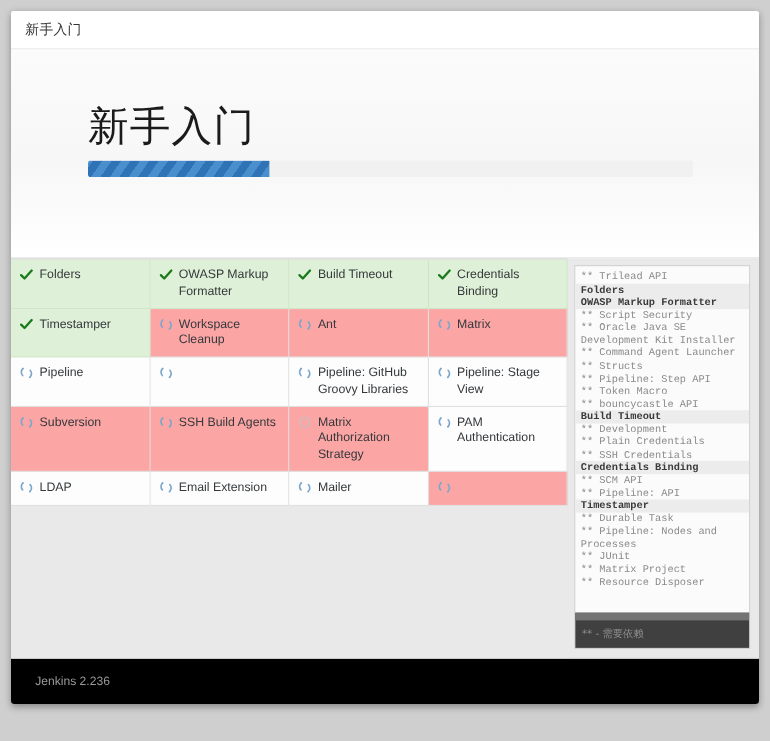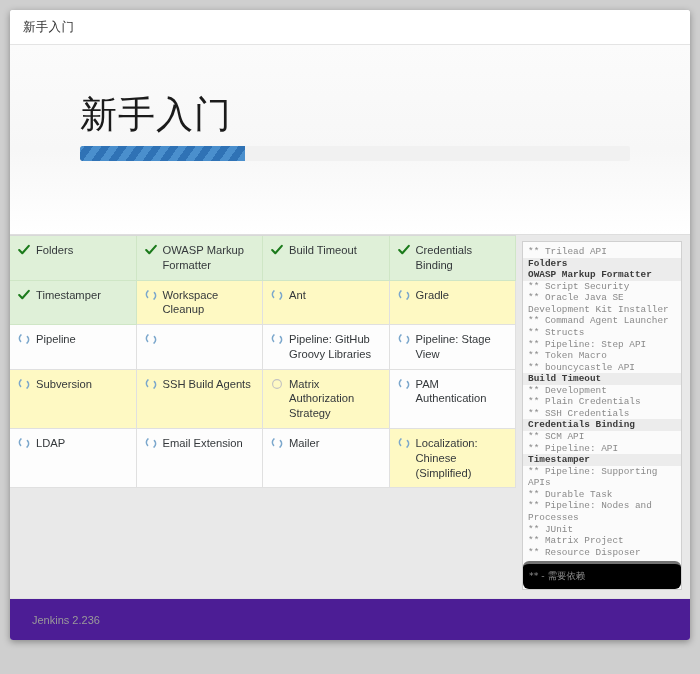--- a/index.html
+++ b/index.html
@@ -107,21 +107,21 @@
     padding: 7px 6px 7px 8px;
     display: flex;
     align-items: flex-start;
     gap: 6px;
     box-sizing: border-box;
     font-size: 11.2px;
     color: #34383b;
     line-height: 1.32;
   }
   .cell.odd  { background: #fdfdfd; justify-content: space-between; }
-  .cell.even { background: #fef9c3; }
+  .cell.even { background: #fca5a5; }
   .cell.done { background: #dff0d8; border-right-color: #cfe6c6; border-bottom-color: #cfe6c6; }
   .cell.empty {
     background: #e9e9e9;
     border-right: none;
     border-bottom: none;
   }
   .cell-label { flex: 1 1 auto; }
   .ico {
     flex: 0 0 12px;
     width: 12px;
@@ -156,33 +156,32 @@
     white-space: normal;
     word-break: break-word;
   }
   .log-line.head {
     color: #3a3a3a;
     font-weight: bold;
     background: #ececec;
   }
   .log-legend {
     flex: 0 0 auto;
-    border-top: 3px solid #737373;
+    border-top: 7px solid #737373;
     padding: 6px 5px 6px 6px;
     font-family: "Liberation Mono", monospace;
     font-size: 9.4px;
     color: #8e8e8e;
-    background: #000000;
-    border-radius: 6px;
+    background: #404040;
   }
   .log-legend .cjk { font-family: "DejaVu Sans", sans-serif; }
   
   .footer {
     flex: 0 0 42px;
-    background: #4c1d95;
+    background: #000000;
     border-top: 1px solid #e2e2e2;
     display: flex;
     align-items: center;
     padding-left: 22px;
     box-sizing: border-box;
   }
   .footer-text {
     font-size: 11px;
     color: #9a9a9a;
   }
@@ -273,21 +272,21 @@
           </div>
           <div class="cell even">
             <span class="ico">
               <svg width="12" height="12" viewBox="0 0 12 12">
                 <path d="M3.0 2.0 A4.3 4.3 0 0 0 2.6 8.4" fill="none" stroke="#7ba7cc" stroke-width="1.5" stroke-linecap="round"></path>
                 <path d="M9.0 10.0 A4.3 4.3 0 0 0 9.4 3.6" fill="none" stroke="#7ba7cc" stroke-width="1.5" stroke-linecap="round"></path>
                 <path d="M2.2 1.2 L3.4 2.3 L2.0 3.0 Z" fill="#7ba7cc"></path>
                 <path d="M9.8 10.8 L8.6 9.7 L10.0 9.0 Z" fill="#7ba7cc"></path>
               </svg>
             </span>
-            <span class="cell-label">Gradle</span>
+            <span class="cell-label">Matrix</span>
           </div>
           <div class="cell odd">
             <span class="ico">
               <svg width="12" height="12" viewBox="0 0 12 12">
                 <path d="M3.0 2.0 A4.3 4.3 0 0 0 2.6 8.4" fill="none" stroke="#7ba7cc" stroke-width="1.5" stroke-linecap="round"></path>
                 <path d="M9.0 10.0 A4.3 4.3 0 0 0 9.4 3.6" fill="none" stroke="#7ba7cc" stroke-width="1.5" stroke-linecap="round"></path>
                 <path d="M2.2 1.2 L3.4 2.3 L2.0 3.0 Z" fill="#7ba7cc"></path>
                 <path d="M9.8 10.8 L8.6 9.7 L10.0 9.0 Z" fill="#7ba7cc"></path>
               </svg>
             </span>
@@ -401,21 +400,20 @@
           </div>
           <div class="cell even">
             <span class="ico">
               <svg width="12" height="12" viewBox="0 0 12 12">
                 <path d="M3.0 2.0 A4.3 4.3 0 0 0 2.6 8.4" fill="none" stroke="#7ba7cc" stroke-width="1.5" stroke-linecap="round"></path>
                 <path d="M9.0 10.0 A4.3 4.3 0 0 0 9.4 3.6" fill="none" stroke="#7ba7cc" stroke-width="1.5" stroke-linecap="round"></path>
                 <path d="M2.2 1.2 L3.4 2.3 L2.0 3.0 Z" fill="#7ba7cc"></path>
                 <path d="M9.8 10.8 L8.6 9.7 L10.0 9.0 Z" fill="#7ba7cc"></path>
               </svg>
             </span>
-            <span class="cell-label">Localization: Chinese (Simplified)</span>
           </div>
           <div class="cell empty"></div>
           <div class="cell empty"></div>
           <div class="cell empty"></div>
         </div>
     </div>
 
     <div class="log-panel">
       <div class="log-scroll" id="log-scroll">
           <div class="log-line">** Trilead API</div>
@@ -429,21 +427,20 @@
           <div class="log-line">** Token Macro</div>
           <div class="log-line">** bouncycastle API</div>
           <div class="log-line head">Build Timeout</div>
           <div class="log-line">** Development</div>
           <div class="log-line">** Plain Credentials</div>
           <div class="log-line">** SSH Credentials</div>
           <div class="log-line head">Credentials Binding</div>
           <div class="log-line">** SCM API</div>
           <div class="log-line">** Pipeline: API</div>
           <div class="log-line head">Timestamper</div>
-          <div class="log-line">** Pipeline: Supporting APIs</div>
           <div class="log-line">** Durable Task</div>
           <div class="log-line">** Pipeline: Nodes and Processes</div>
           <div class="log-line">** JUnit</div>
           <div class="log-line">** Matrix Project</div>
           <div class="log-line">** Resource Disposer</div>
         </div>
       <div class="log-legend">
         <span class="cjk">**  -  需要依赖</span>
       </div>
     </div>

